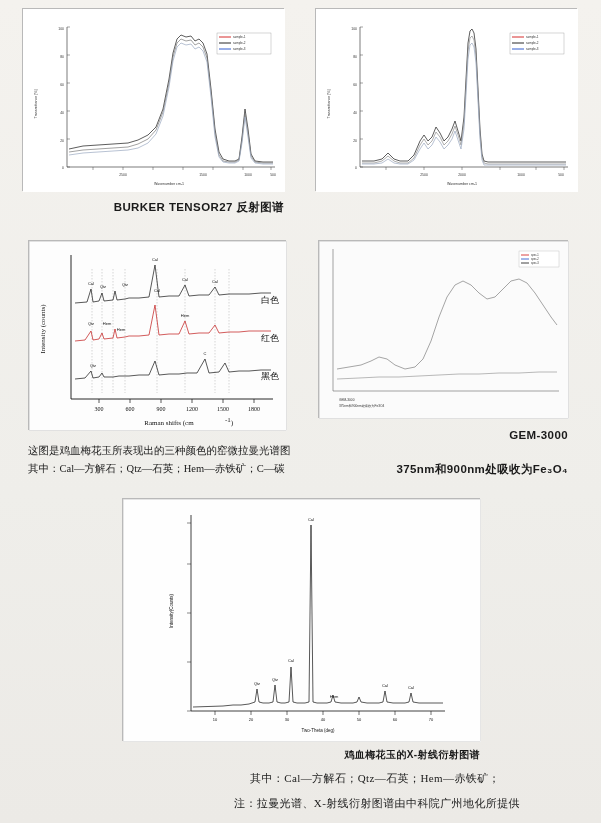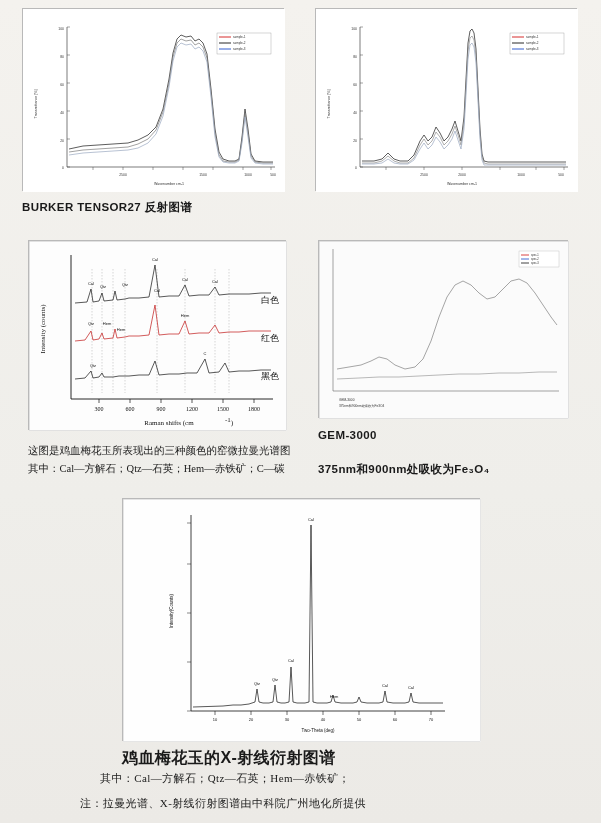--- a/index.html
+++ b/index.html
@@ -6,21 +6,21 @@
   body{
     width:601px;height:823px;
     background:#f2f0ec;
     font-family:"Liberation Serif", serif;
     color:#1a1a1a;
     position:relative;
     overflow:hidden;
   }
   .page{position:absolute;inset:0;background:linear-gradient(180deg,#f4f2ee 0%,#efeeea 60%,#eceae6 100%);}
   .panel{position:absolute;background:#fff;border:1px solid #b9b9b9;box-sizing:border-box;}
-  .caption{position:absolute;text-align:left;font-size:11.5px;letter-spacing:.4px;}
+  .caption{position:absolute;text-align:right;font-size:11.5px;letter-spacing:.4px;}
   .cap-bold{font-weight:bold;font-family:"Liberation Sans",sans-serif;font-size:11.5px;}
   .hand{font-family:"Liberation Serif",serif;font-size:10.5px;line-height:16px;}
   svg{display:block;}
   .axis-lbl{font-size:3.6px;fill:#333;font-family:"Liberation Sans",sans-serif;}
   .tick-lbl{font-size:3.4px;fill:#333;font-family:"Liberation Sans",sans-serif;}
   .legend-lbl{font-size:3px;fill:#333;font-family:"Liberation Sans",sans-serif;}
   .pk-lbl{font-size:4px;fill:#111;font-family:"Liberation Sans",sans-serif;}
   .ram-axis{font-size:7px;fill:#111;font-family:"Liberation Serif",serif;}
   .ram-tick{font-size:6px;fill:#111;font-family:"Liberation Serif",serif;}
   .xrd-tick{font-size:4px;fill:#111;font-family:"Liberation Sans",sans-serif;}
@@ -326,17 +326,17 @@
         <text x="152" y="182">Qtz</text>
         <text x="168" y="163">Cal</text>
         <text x="188" y="22">Cal</text>
         <text x="211" y="199">Hem</text>
         <text x="262" y="188">Cal</text>
         <text x="288" y="190">Cal</text>
       </g>
     </svg>
   </div>
 
-  <div class="caption cap-bold" style="left:122px;top:748px;width:358px;font-size:16px;">鸡血梅花玉的X-射线衍射图谱</div>
+  <div class="caption cap-bold" style="left:122px;top:748px;width:358px;font-size:10px;">鸡血梅花玉的X-射线衍射图谱</div>
   <div class="caption hand" style="left:100px;top:770px;width:400px;font-size:11px;">其中：Cal—方解石；Qtz—石英；Hem—赤铁矿；</div>
   <div class="caption hand" style="left:80px;top:795px;width:440px;font-size:11px;">注：拉曼光谱、X-射线衍射图谱由中科院广州地化所提供</div>
 
 </div>
 
 </body></html>

